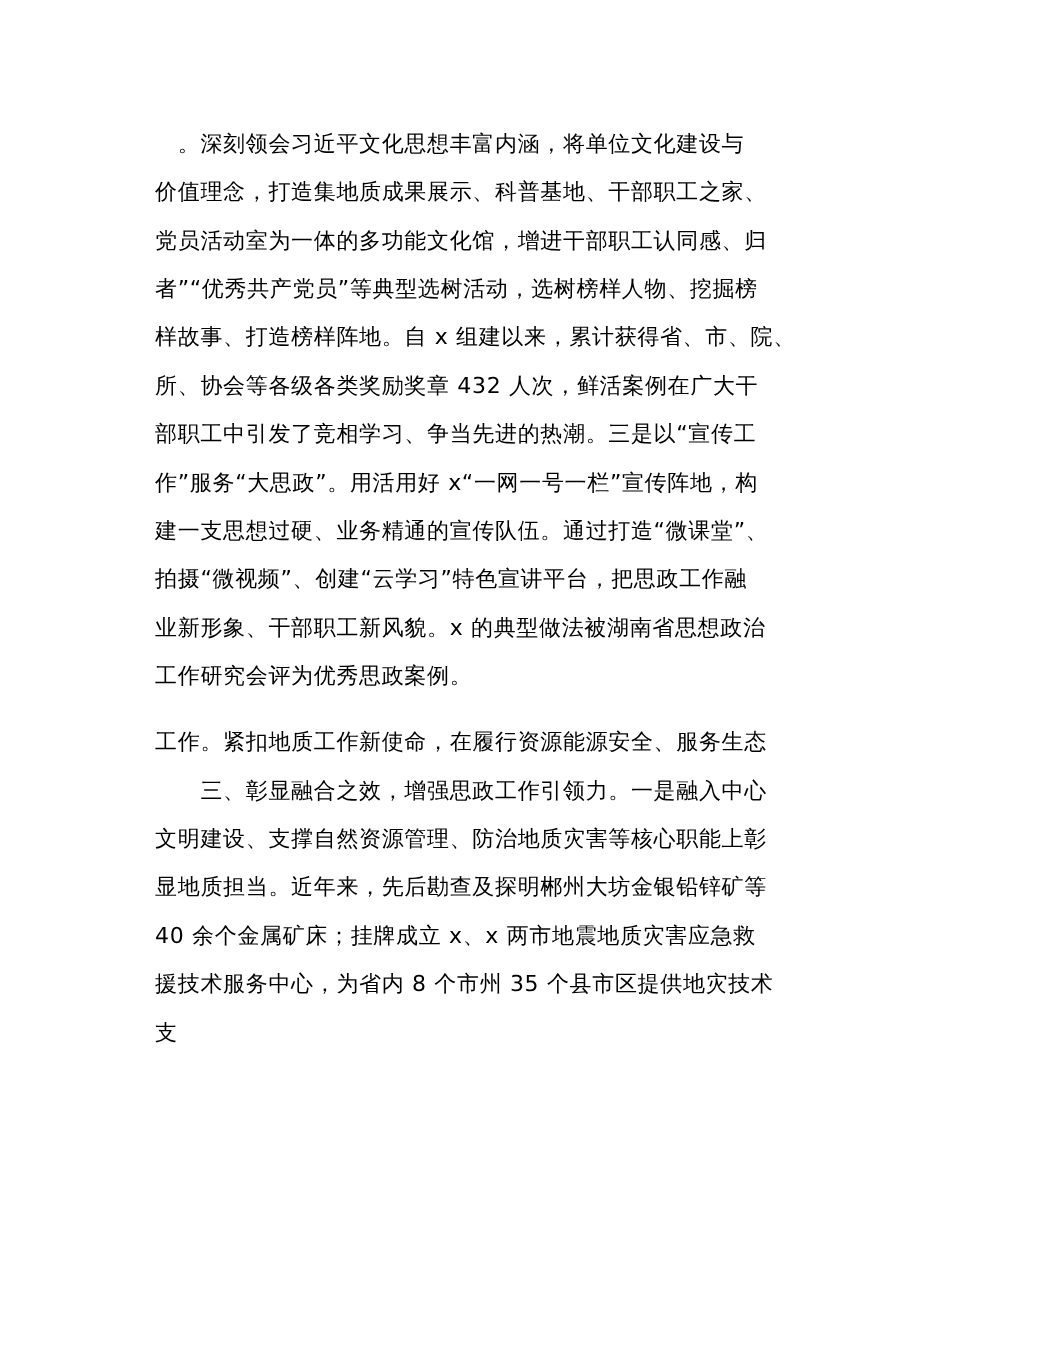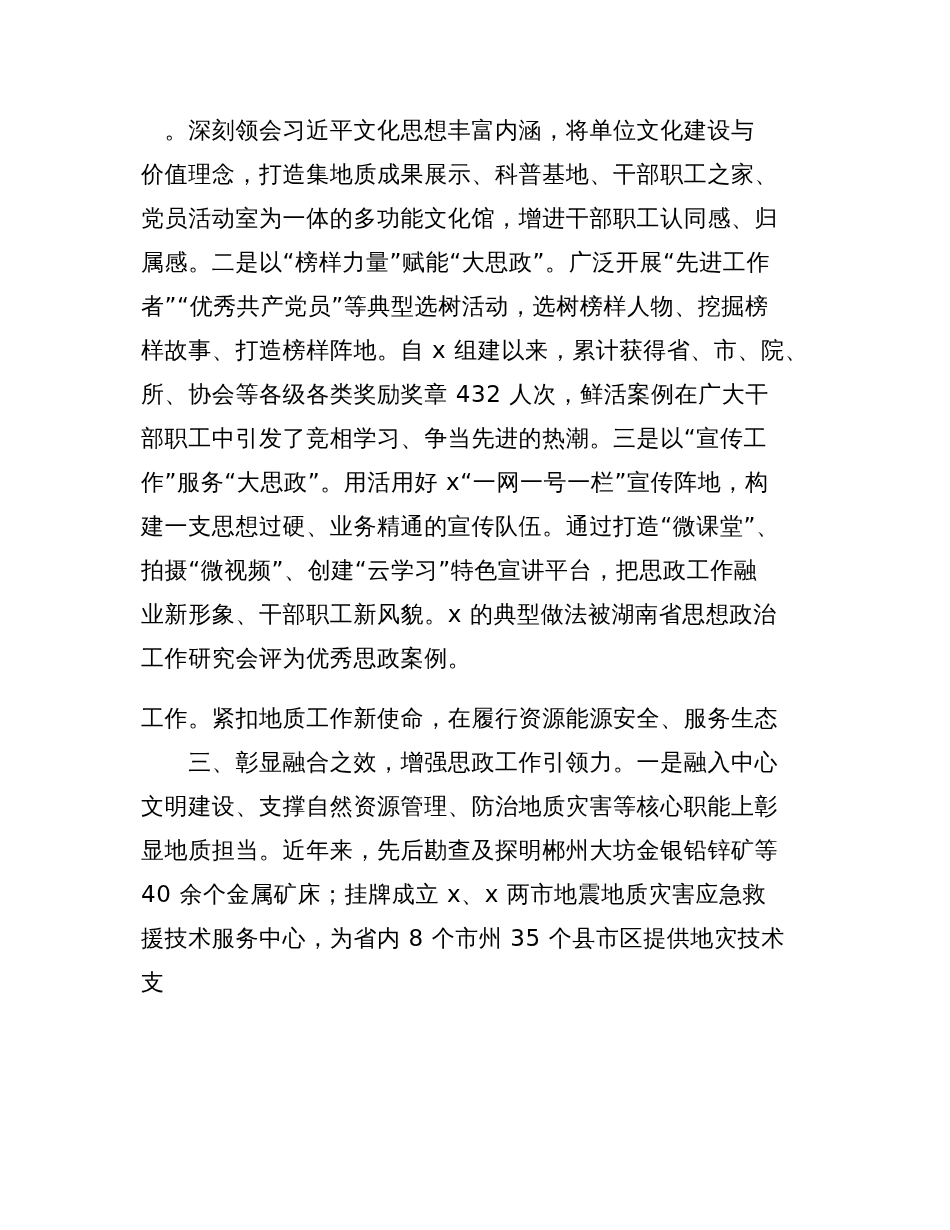--- a/index.html
+++ b/index.html
@@ -23,41 +23,40 @@
     height: 1230px;
     background: #ffffff;
   }
   .body-text {
     position: absolute;
     left: 141px;
     top: 108px;
     width: 690px;
   }
   .line {
-    font-size: 23px;
+    font-size: 20px;
     line-height: 44px;
     height: 44px;
     white-space: nowrap;
     letter-spacing: 0.6px;
   }
   .para-gap {
     height: 16px;
   }
 </style>
 </head>
 <body>
 
 <div class="page">
   <div class="body-text">
 
     <div>
       <div class="line">　。深刻领会习近平文化思想丰富内涵，将单位文化建设与</div>
       <div class="line">价值理念，打造集地质成果展示、科普基地、干部职工之家、</div>
       <div class="line">党员活动室为一体的多功能文化馆，增进干部职工认同感、归</div>
-      <div class="line">属感。二是以“榜样力量”赋能“大思政”。广泛开展“先进工作</div>
       <div class="line">者”“优秀共产党员”等典型选树活动，选树榜样人物、挖掘榜</div>
       <div class="line">样故事、打造榜样阵地。自 x 组建以来，累计获得省、市、院、</div>
       <div class="line">所、协会等各级各类奖励奖章 432 人次，鲜活案例在广大干</div>
       <div class="line">部职工中引发了竞相学习、争当先进的热潮。三是以“宣传工</div>
       <div class="line">作”服务“大思政”。用活用好 x“一网一号一栏”宣传阵地，构</div>
       <div class="line">建一支思想过硬、业务精通的宣传队伍。通过打造“微课堂”、</div>
       <div class="line">拍摄“微视频”、创建“云学习”特色宣讲平台，把思政工作融</div>
       <div class="line">业新形象、干部职工新风貌。x 的典型做法被湖南省思想政治</div>
       <div class="line">工作研究会评为优秀思政案例。</div>
     </div>

